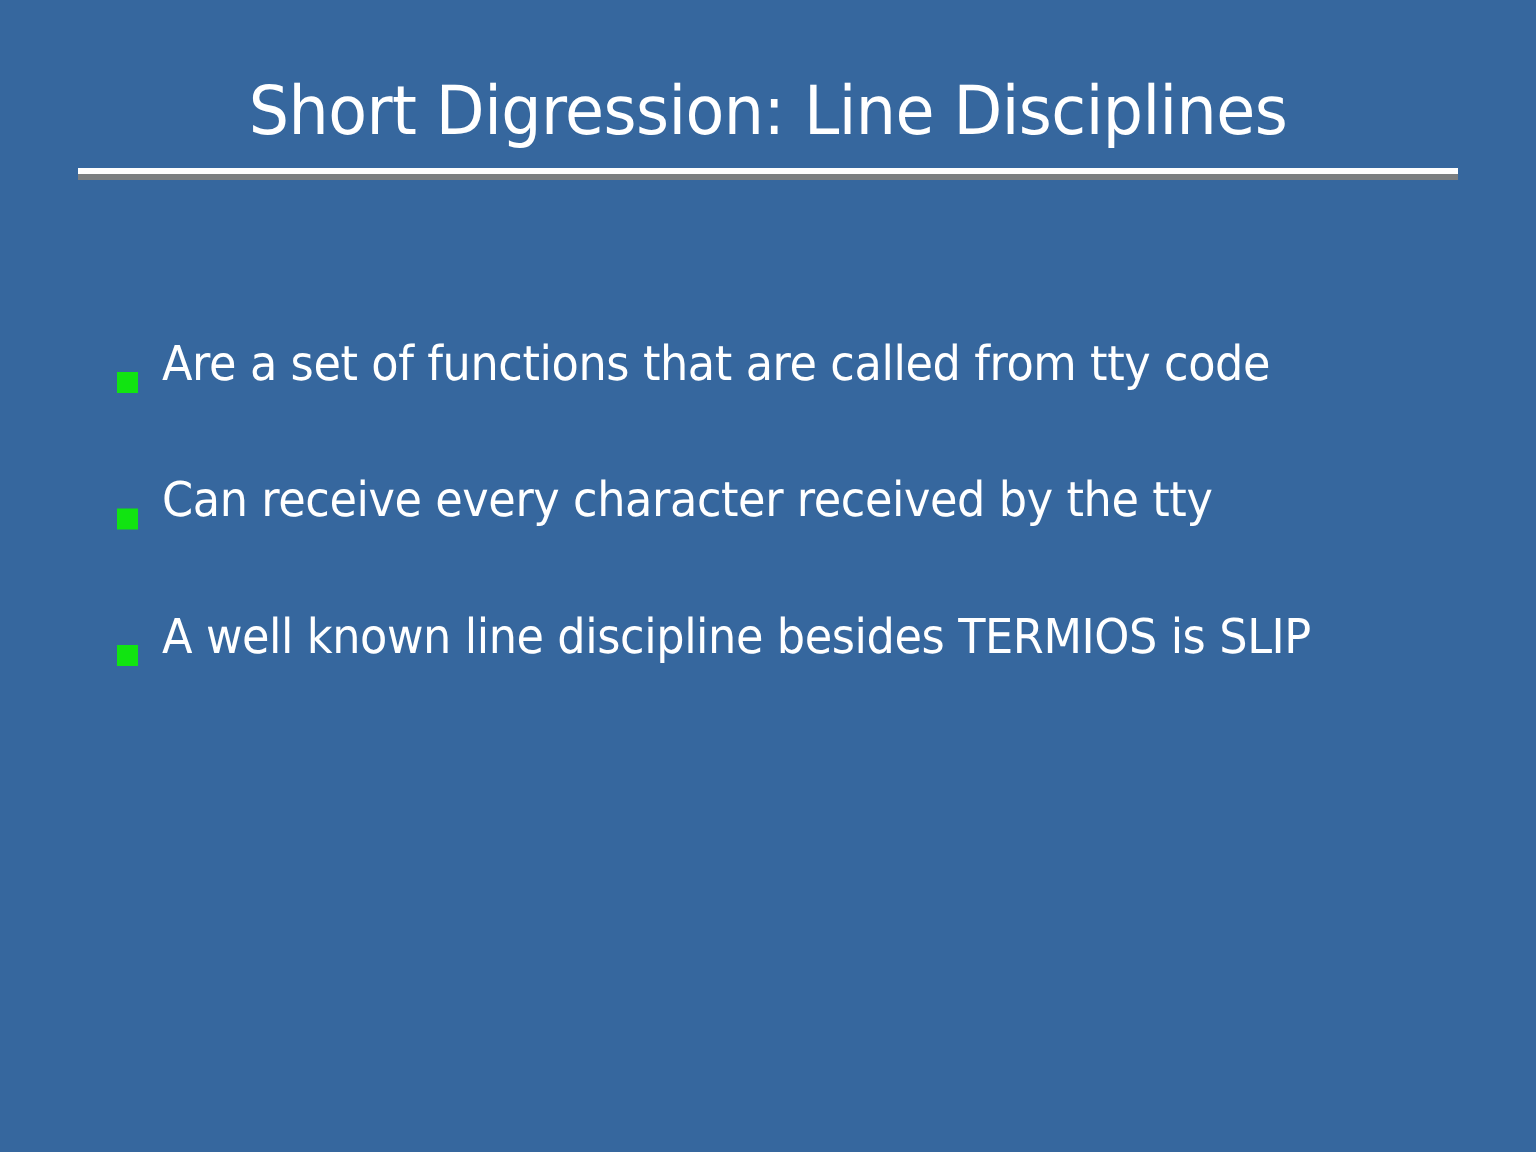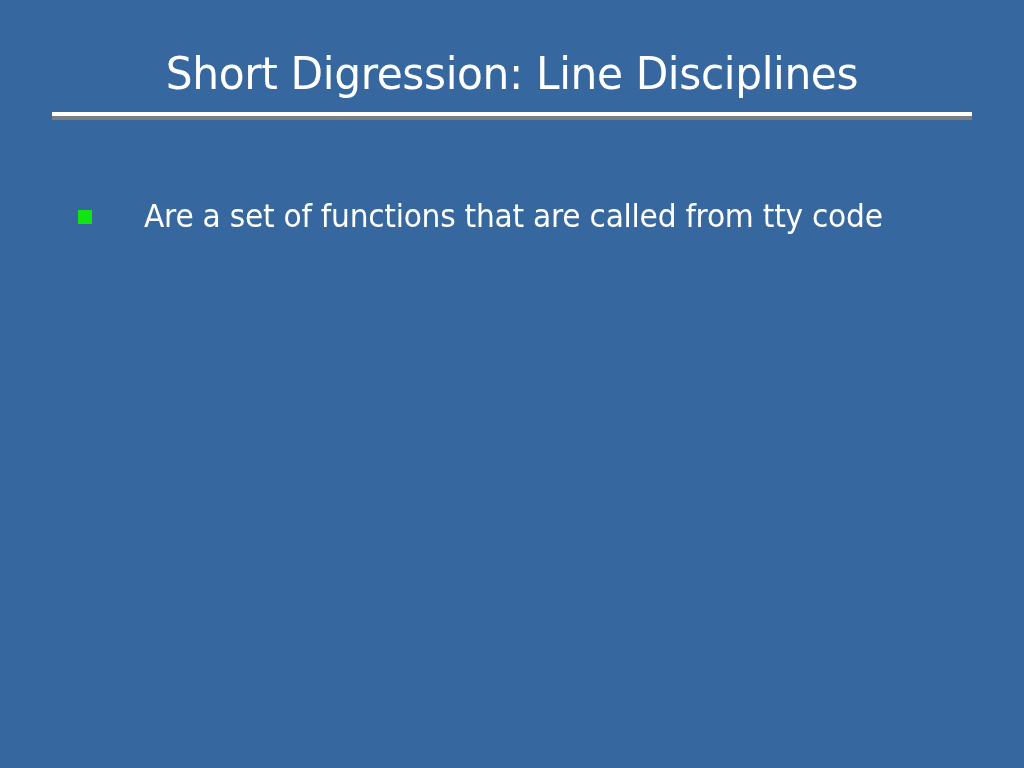--- a/index.html
+++ b/index.html
@@ -76,24 +76,23 @@
     top: 170px;
     width: 900px;
     margin: 0;
     padding: 0;
     list-style: none;
   }
   .bullet-item {
     position: relative;
     height: 91px;
     display: flex;
-    align-items: center;
+    align-items: flex-end;
     padding: 0;
     margin: 0;
-    gap: 36px;
   }
   .bullet-marker {
     flex: 0 0 auto;
     width: 14px;
     height: 14px;
     background: #11E411;
     margin-right: 16px;
     position: relative;
     top: 1px;
   }
@@ -124,19 +123,27 @@
     <div class="rule-shadow"></div>
   </div>
 
   <ul class="bullet-list">
 
     <li class="bullet-item">
       <span class="bullet-marker"></span>
       <span class="bullet-text">Are a set of functions that are called from tty code</span>
     </li>
 
+    <li class="bullet-item">
+      <span class="bullet-marker"></span>
+      <span class="bullet-text">Can receive every character received by the tty</span>
+    </li>
 
 
 
+    <li class="bullet-item">
+      <span class="bullet-marker"></span>
+      <span class="bullet-text">A well known line discipline besides TERMIOS is SLIP</span>
+    </li>
 
   </ul>
 
 </div>
 
 </body></html>

